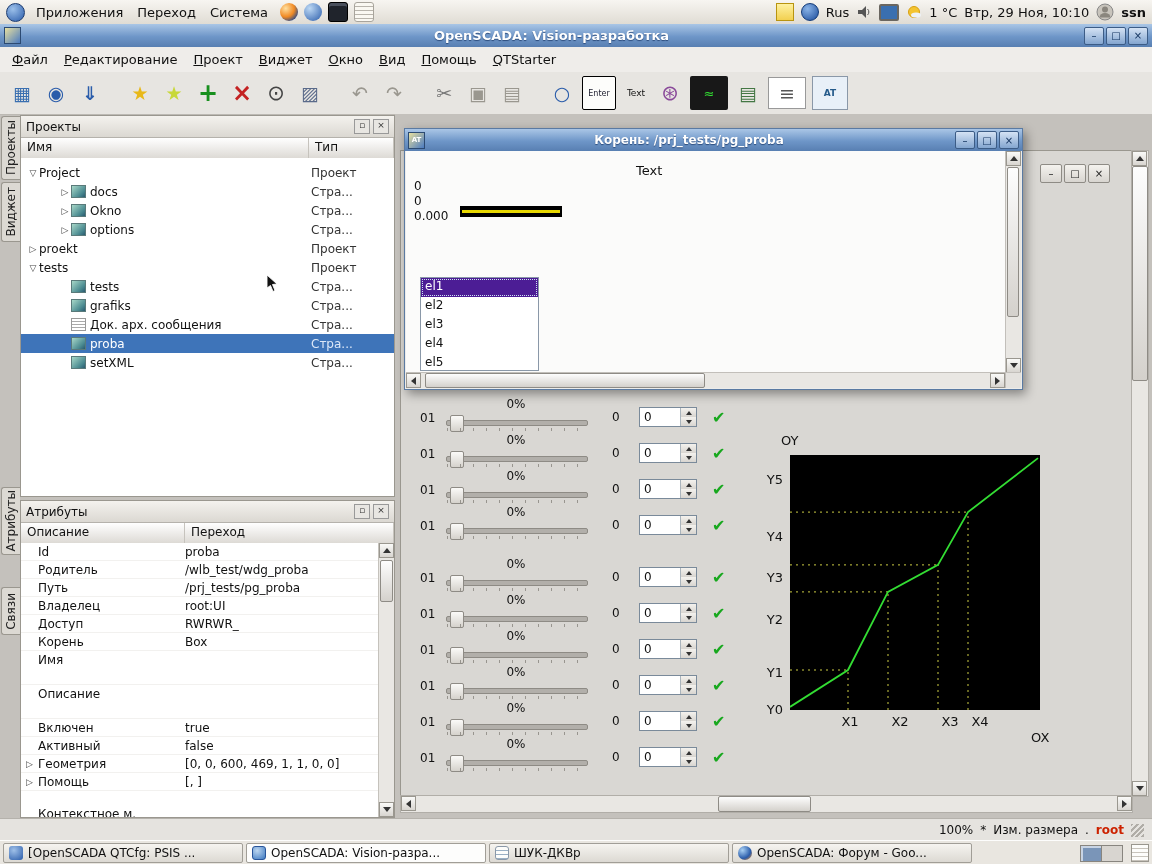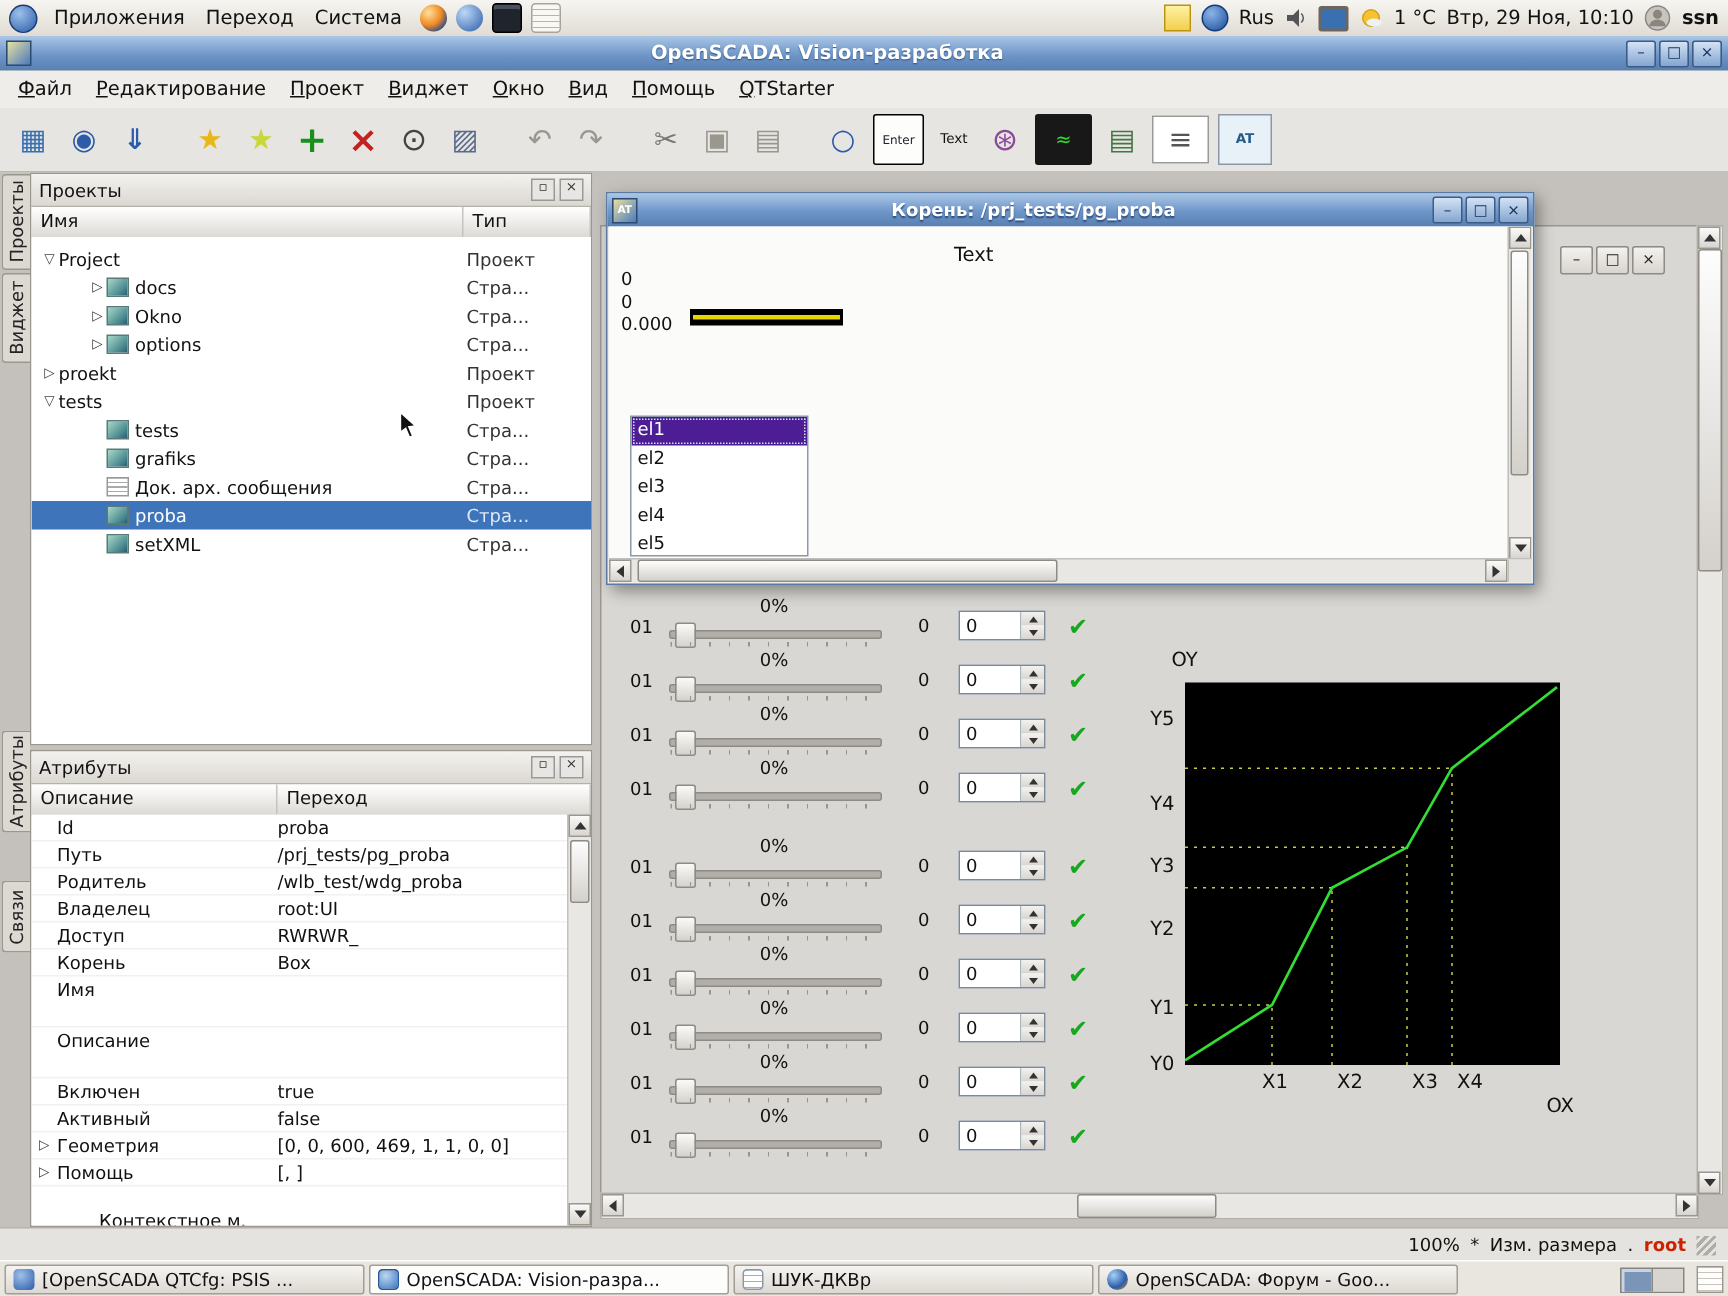--- a/index.html
+++ b/index.html
@@ -68,21 +68,21 @@
   .trow[data-icon="at"] .ticon{display:block;background:linear-gradient(135deg,#a8d8c8,#4a8a90 70%,#2a5a70);}
   .trow[data-icon="doc"] .ticon{display:block;border-color:#999;
     background:#fff;background-image:repeating-linear-gradient(#fff 0 2px,#aaa 2px 3px);}
   .tname{white-space:nowrap;}
   .ttype{position:absolute;left:290px;color:#333;}
   .trow[data-selected="true"]{background:#3e74b9;color:#fff;}
   .trow[data-selected="true"] .ttype{color:#dde8f8;}
   .alist{position:absolute;left:0;right:15px;top:42px;bottom:0;background:#fff;overflow:hidden;}
   .arow{height:17px;display:flex;align-items:center;position:relative;border-bottom:1px solid #f2f1ef;}
   .arow[data-tall="true"]{height:34px;align-items:flex-start;padding-top:2px;box-sizing:border-box;}
-  .arow[data-gap="true"]{margin-top:14px;margin-left:28px;}
+  .arow[data-gap="true"]{margin-top:14px;}
   .a-arrow{width:12px;margin-left:5px;font-size:9px;color:#444;flex:0 0 auto;}
   .a-val{position:absolute;left:164px;white-space:nowrap;}
   .sb-btn{width:15px;height:15px;background:linear-gradient(#fafaf8,#d8d5d0);border:1px solid #9a978f;
     display:flex;align-items:center;justify-content:center;box-sizing:border-box;flex:0 0 auto;}
   .sb-thumb{position:absolute;background:linear-gradient(#fdfdfd,#d4d1cc);border:1px solid #8e8b85;border-radius:2px;box-sizing:border-box;}
   .t-up{width:0;height:0;border-left:4px solid transparent;border-right:4px solid transparent;border-bottom:5px solid #333;}
   .t-dn{width:0;height:0;border-left:4px solid transparent;border-right:4px solid transparent;border-top:5px solid #333;}
   .t-lf{width:0;height:0;border-top:4px solid transparent;border-bottom:4px solid transparent;border-right:5px solid #333;}
   .t-rt{width:0;height:0;border-top:4px solid transparent;border-bottom:4px solid transparent;border-left:5px solid #333;}
   #attr-scroll{position:absolute;right:0;top:42px;bottom:0;width:15px;border-left:1px solid #c5c2bc;
@@ -391,28 +391,28 @@
     <div class="alist">
 
         <div class="arow">
           <span class="a-arrow"></span>
           <span class="a-name">Id</span>
           <span class="a-val">proba</span>
         </div>
 
         <div class="arow">
           <span class="a-arrow"></span>
+          <span class="a-name">Родитель</span>
+          <span class="a-val">/wlb_test/wdg_proba</span>
+        </div>
+
+        <div class="arow">
+          <span class="a-arrow"></span>
           <span class="a-name">Путь</span>
           <span class="a-val">/prj_tests/pg_proba</span>
-        </div>
-
-        <div class="arow">
-          <span class="a-arrow"></span>
-          <span class="a-name">Родитель</span>
-          <span class="a-val">/wlb_test/wdg_proba</span>
         </div>
 
         <div class="arow">
           <span class="a-arrow"></span>
           <span class="a-name">Владелец</span>
           <span class="a-val">root:UI</span>
         </div>
 
         <div class="arow">
           <span class="a-arrow"></span>

